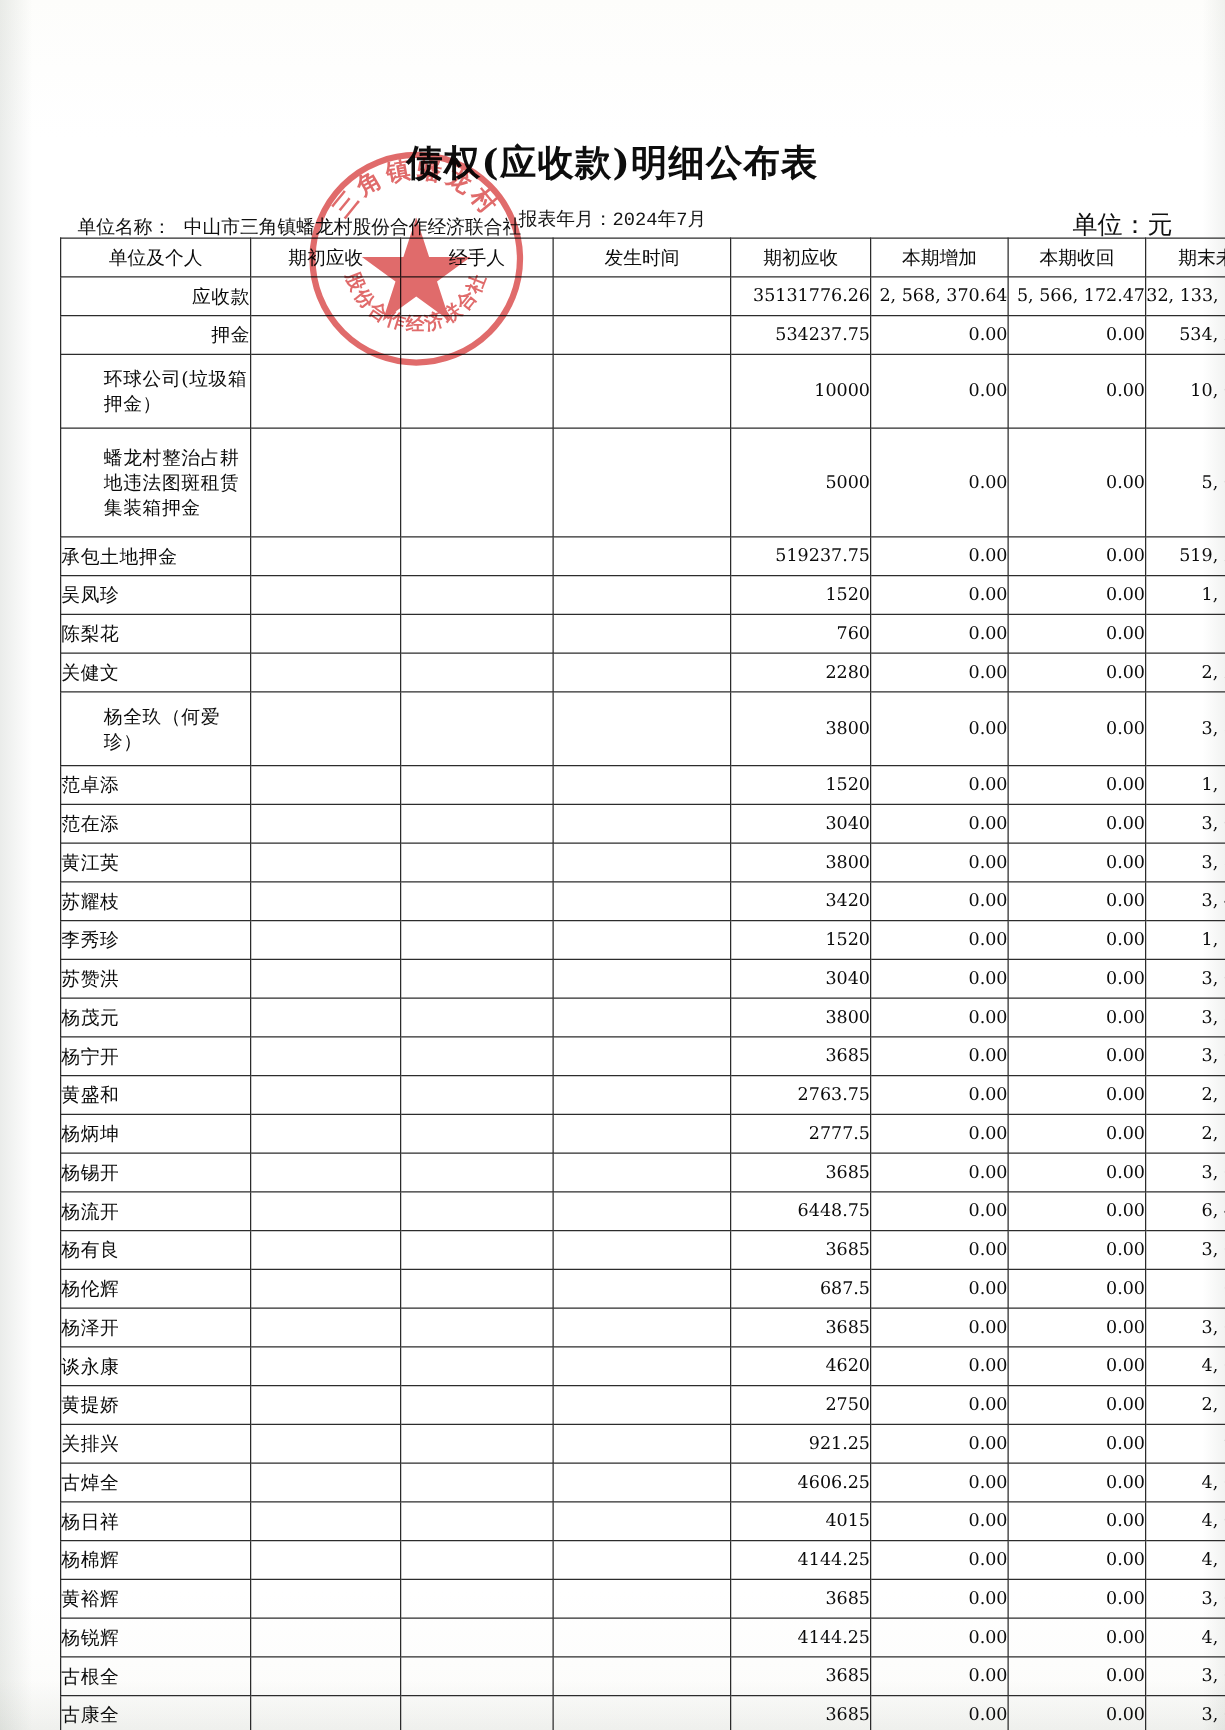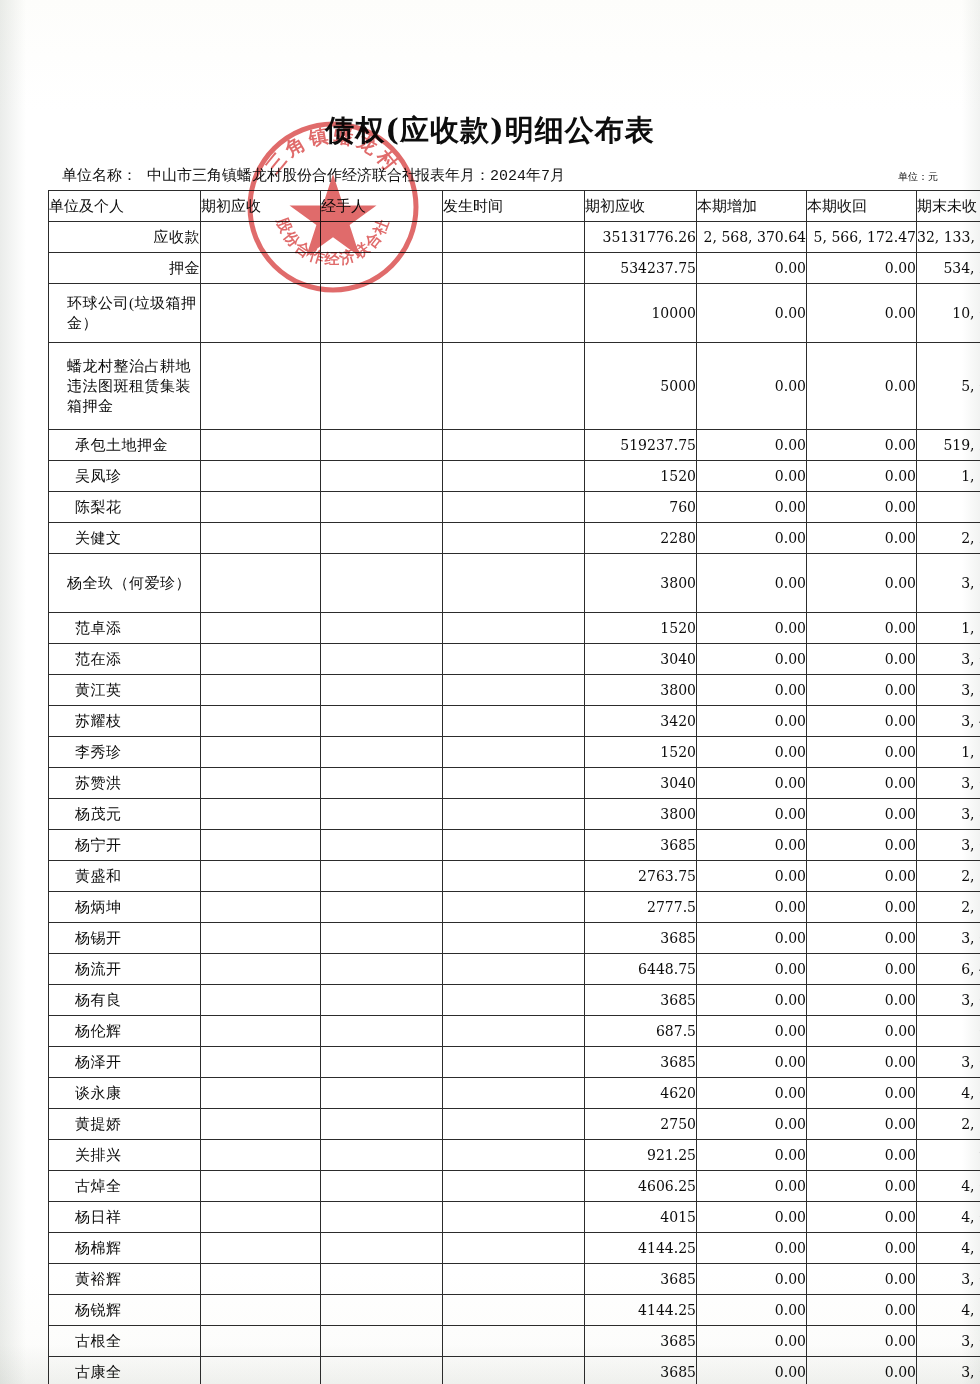--- a/index.html
+++ b/index.html
@@ -78,21 +78,21 @@
     align-items: baseline;
     font-family: "DejaVu Serif", "Liberation Serif", serif;
     font-size: 15px;
     color: #101010;
   }
   .meta-left {
     white-space: nowrap;
   }
   .meta-left .label { margin-right: 10px; }
   .meta-left .value { font-size: 15px; }
-  .meta-right { white-space: nowrap; font-size: 10px; }
+  .meta-right { white-space: nowrap; font-size: 20px; }
 
   
   .table-wrap {
     position: absolute;
     left: 48px;
     top: 190px;
     width: 890px;
   }
   table.ledger {
     width: 890px;
@@ -102,34 +102,34 @@
   }
   table.ledger th, table.ledger td {
     border: 1px solid #2c2c2c;
     padding: 0;
     vertical-align: middle;
   }
   table.ledger th {
     height: 30px;
     font-weight: normal;
     font-size: 15px;
-    text-align: left;
+    text-align: center;
     color: #0c0c0c;
   }
   td.c-name {
     font-size: 15px;
     text-align: left;
     padding: 5px 6px 5px 18px;
     line-height: 1.35;
     color: #0c0c0c;
     letter-spacing: 0.5px;
   }
   td.c-name.indent0 { padding-left: 6px; text-align: right; }
-  td.c-name.indent1 { padding-left: 18px; font-family: Liberation Serif, serif; }
-  td.c-name.indent2 { padding-left: 26px; }
+  td.c-name.indent1 { padding-left: 34px; }
+  td.c-name.indent2 { }
   td.blank {
     height: 30px;
   }
   td.c-num {
     font-size: 14px;
     text-align: right;
     padding: 4px 4px 4px 2px;
     white-space: nowrap;
     color: #0c0c0c;
     font-family: "DejaVu Serif", "Liberation Serif", serif;

